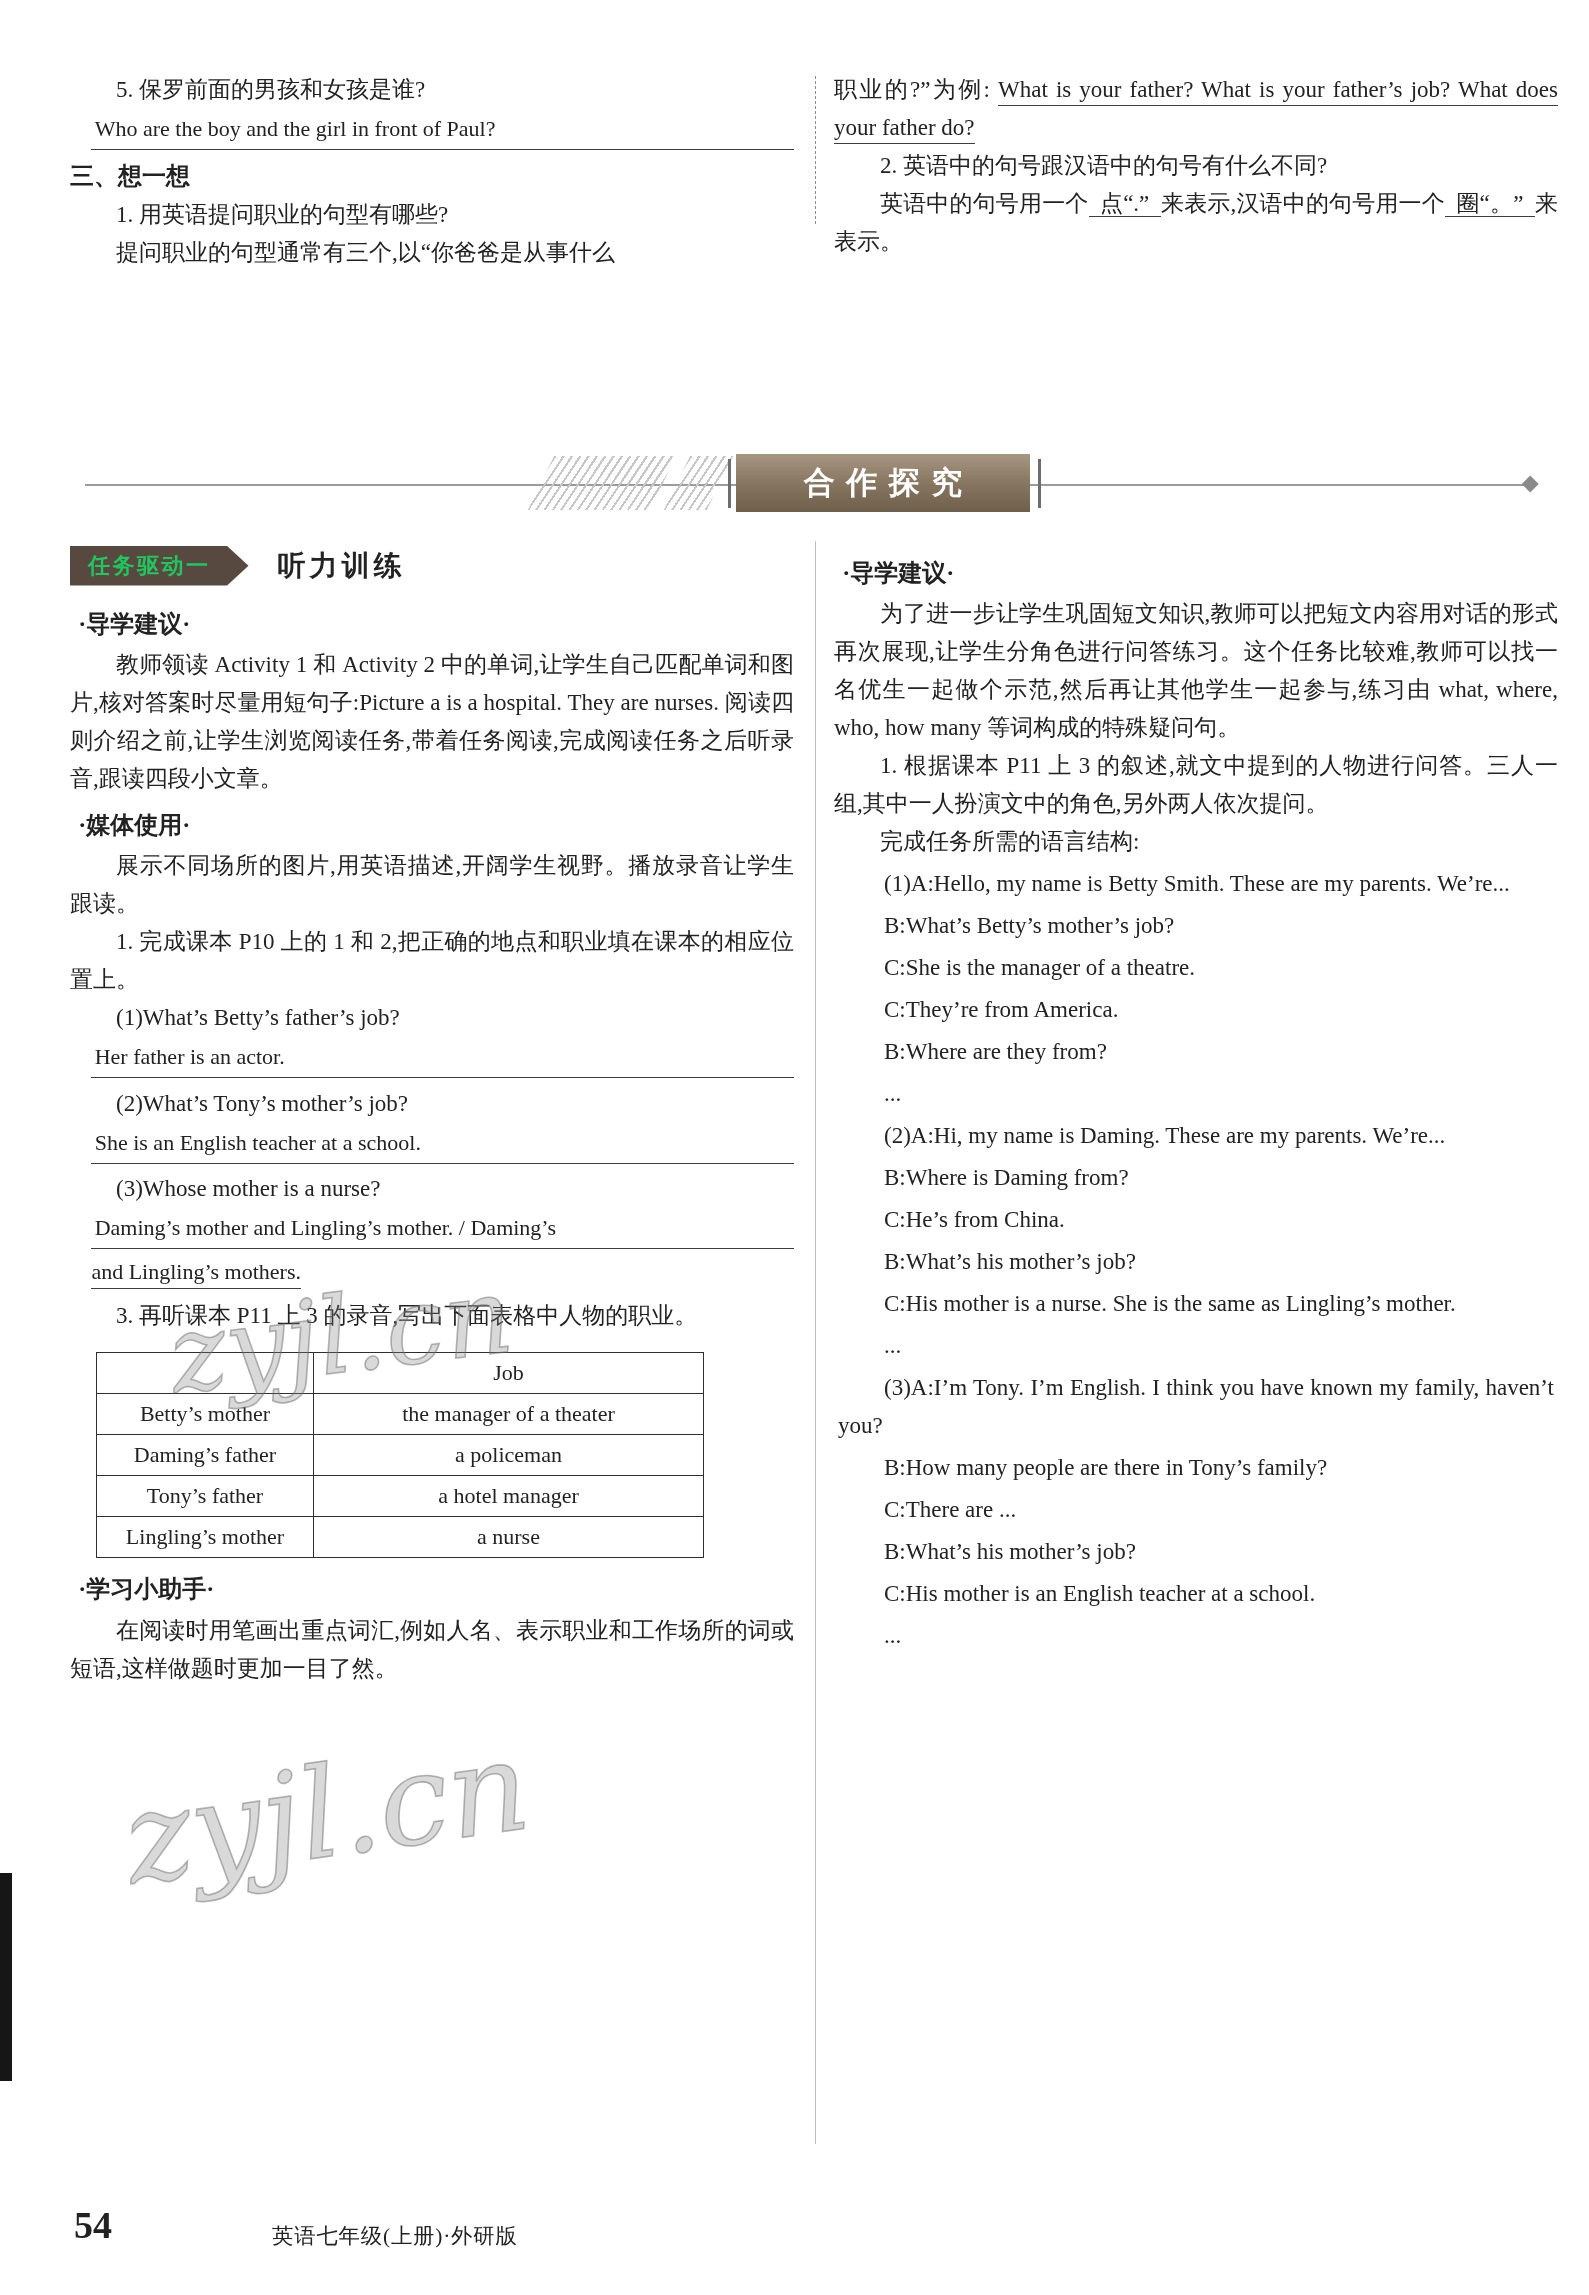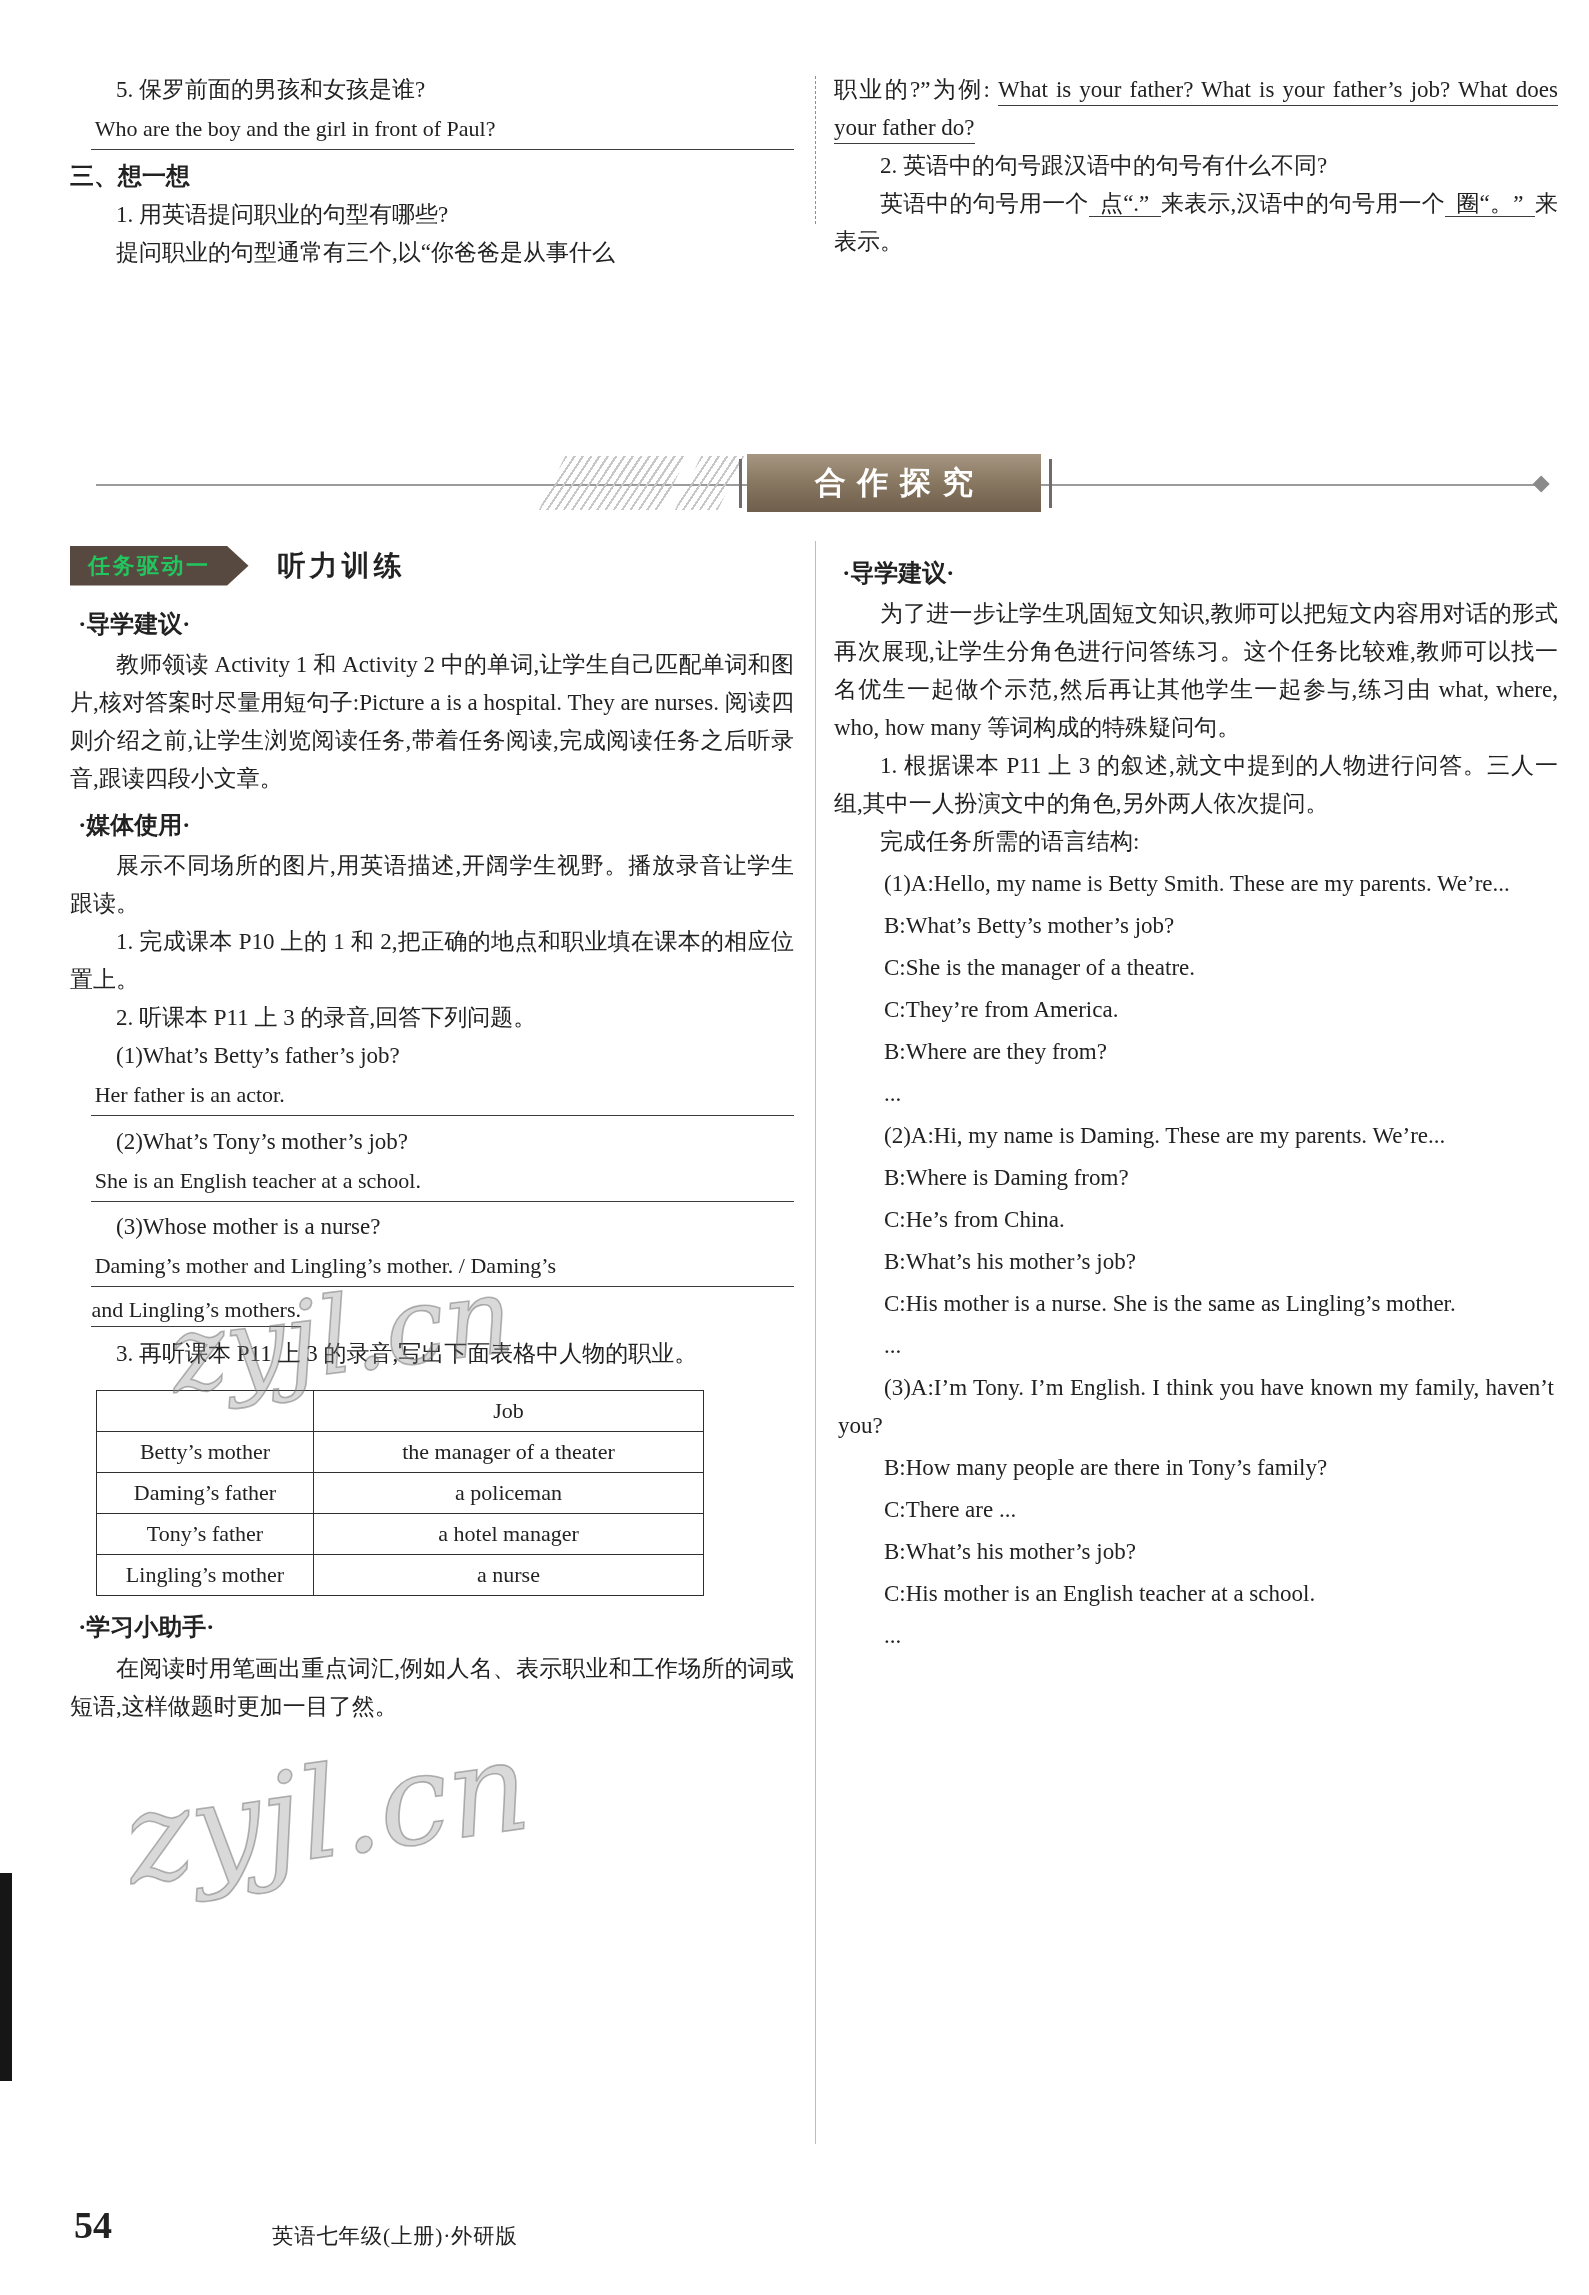--- a/index.html
+++ b/index.html
@@ -20,21 +20,21 @@
 
   .answer {
     font-size:22px; line-height:30px; margin:3.3px 0 6.6px 21.4px;
     padding:1.6px 3.3px 5px 3.3px; border-bottom:1.6px solid #3d3d3d;
   }
   .answer-cont { margin:0 0 6.6px 21.4px; font-size:22px; line-height:30px; padding:1.6px 0 3.3px; }
   .u { border-bottom:1.6px solid #3d3d3d; padding-bottom:3.3px; }
   .blank { border-bottom:1.6px solid #3d3d3d; padding:0 11.5px; }
 
   
-  .banner { position:absolute; top:449px; left:18px; width:1372px; height:71px; }
+  .banner { position:absolute; top:449px; left:7px; width:1372px; height:71px; }
   .banner-line    { position:absolute; top:35px; left:78px; width:1443px; height:1.6px; background:#9b9b9b; }
   .banner-diamond { position:absolute; top:29px; left:1517px; width:12.4px; height:12.4px; background:#8a8a8a; transform:rotate(45deg); }
   .hatch-a { position:absolute; top:6.6px;  left:534px; width:122px; height:54px; transform:skewX(-26deg);
              background:repeating-linear-gradient(100deg,#c7c7c7 0 2.5px,rgba(255,255,255,0) 2.5px 8.2px); }
   .hatch-b { position:absolute; top:6.6px;  left:670px; width:43px;  height:54px; transform:skewX(-26deg);
              background:repeating-linear-gradient(100deg,#c7c7c7 0 2.5px,rgba(255,255,255,0) 2.5px 8.2px); }
   .banner-tick-left  { position:absolute; top:10px; left:721px;  width:2.5px; height:49px; background:#6d6d6d; }
   .banner-tick-right { position:absolute; top:10px; left:1031px; width:2.5px; height:49px; background:#6d6d6d; }
   .banner-box {
     position:absolute; top:5px; left:729px; width:294px; height:58px;
@@ -120,21 +120,20 @@
   <div class="col-left">
     <div class="badge-row">
       <div class="badge">任务驱动一</div>
       <div class="badge-title">听力训练</div>
     </div>
     <p class="h-dots">·导学建议·</p>
     <p class="para">教师领读 Activity 1 和 Activity 2 中的单词,让学生自己匹配单词和图片,核对答案时尽量用短句子:Picture a is a hospital. They are nurses. 阅读四则介绍之前,让学生浏览阅读任务,带着任务阅读,完成阅读任务之后听录音,跟读四段小文章。</p>
     <p class="h-dots">·媒体使用·</p>
     <p class="para">展示不同场所的图片,用英语描述,开阔学生视野。播放录音让学生跟读。</p>
     <p class="para">1. 完成课本 P10 上的 1 和 2,把正确的地点和职业填在课本的相应位置上。</p>
-    <p class="para">2. 听课本 P11 上 3 的录音,回答下列问题。</p>
     <p class="qline">(1)What’s Betty’s father’s job?</p>
     <div class="answer">Her father is an actor.</div>
     <p class="qline">(2)What’s Tony’s mother’s job?</p>
     <div class="answer">She is an English teacher at a school.</div>
     <p class="qline">(3)Whose mother is a nurse?</p>
     <div class="answer">Daming’s mother and Lingling’s mother. / Daming’s</div>
     <div class="answer-cont"><span class="u">and Lingling’s mothers.</span></div>
     <p class="para">3. 再听课本 P11 上 3 的录音,写出下面表格中人物的职业。</p>
 
     <table class="job-table">

